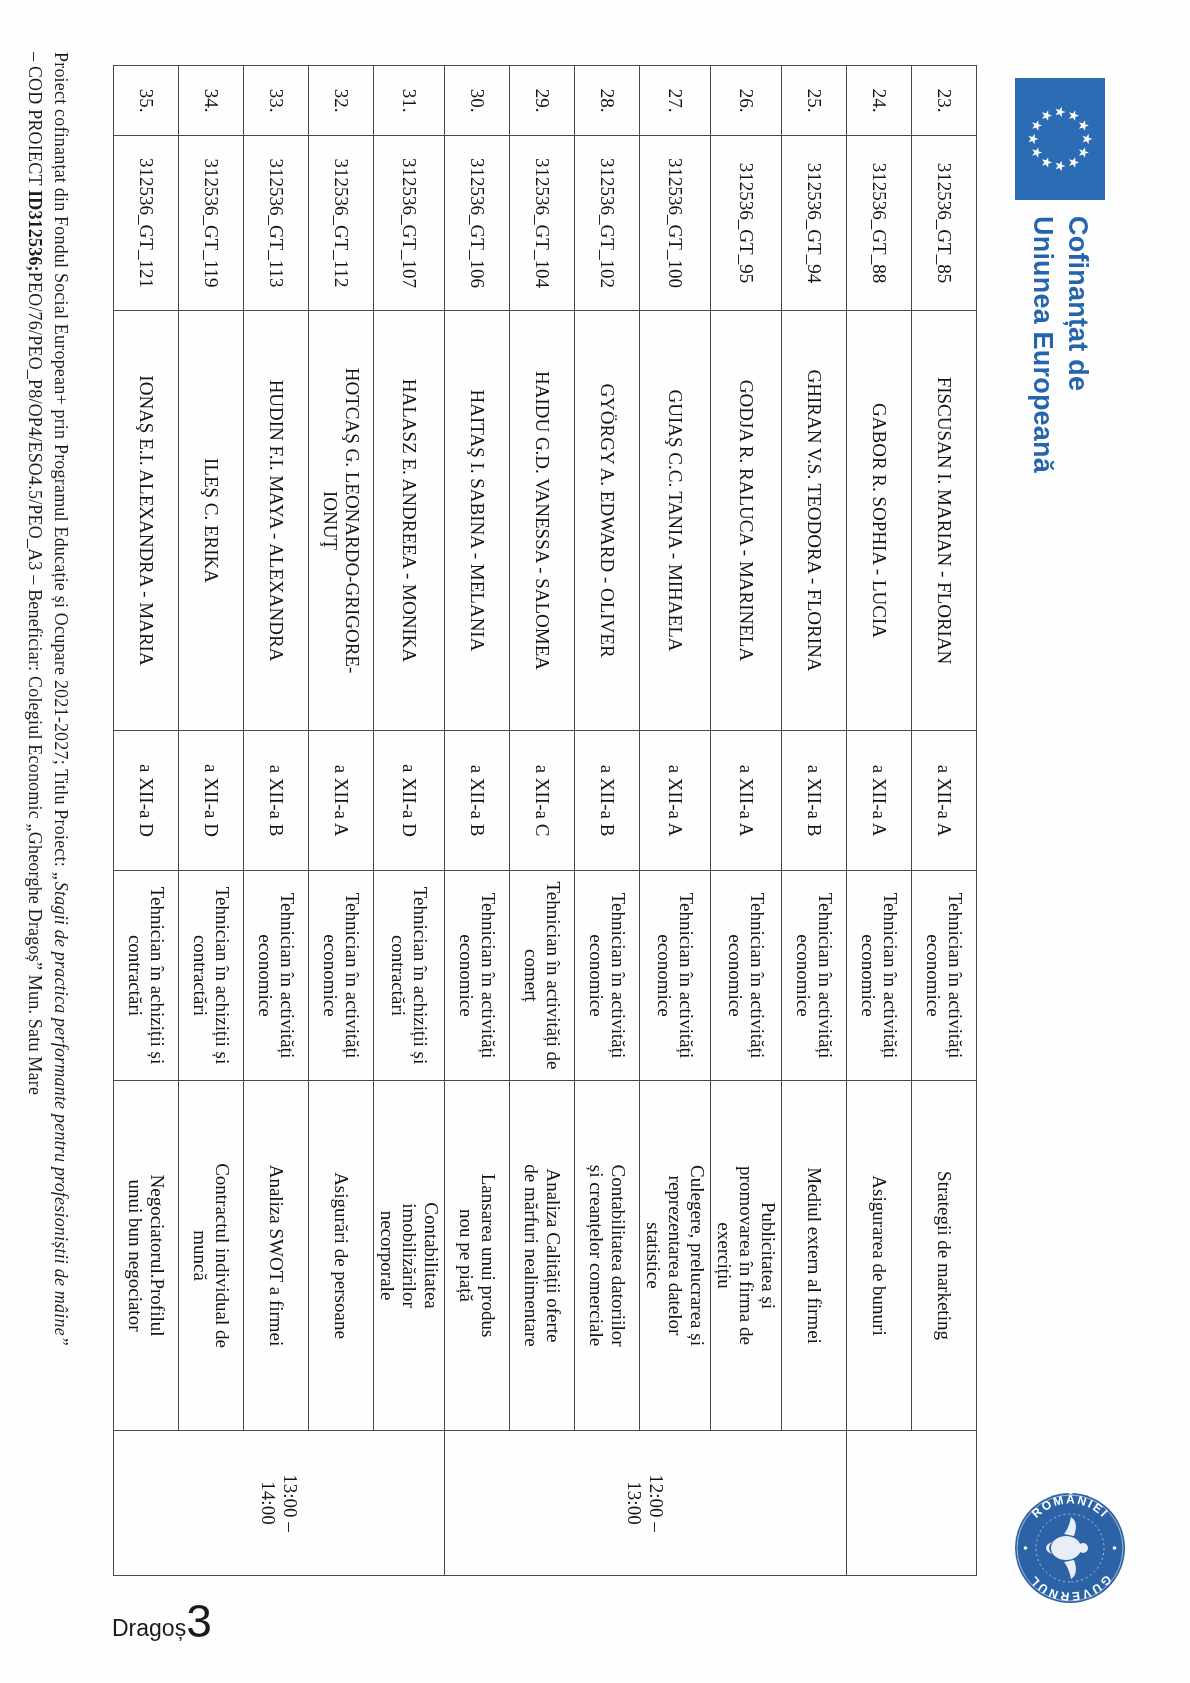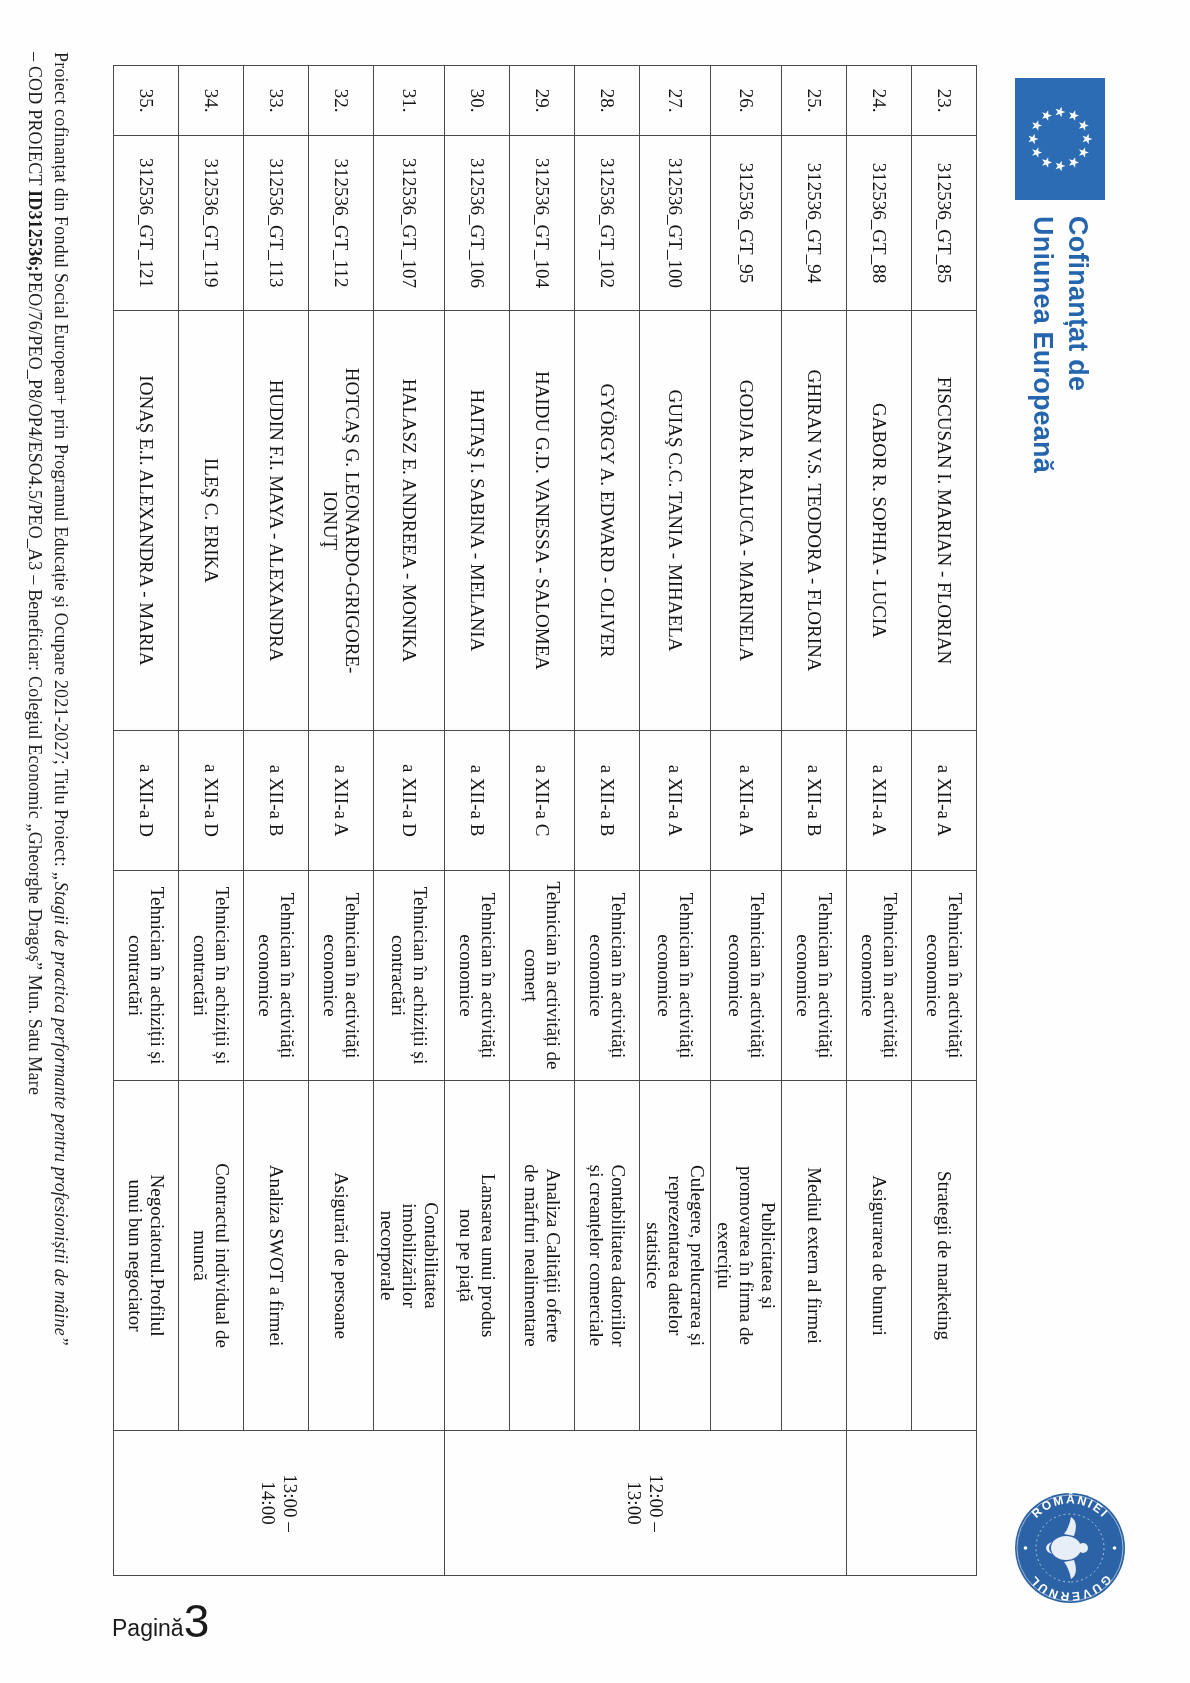--- a/index.html
+++ b/index.html
@@ -244,16 +244,16 @@
     </table>
 
     <div class="footer">
       <div class="footer-line"><span>Proiect cofinanțat din Fondul Social European+ prin Programul Educație și Ocupare 2021-2027; Titlu Proiect: </span><i>„Stagii de practica performante pentru profesioniștii de mâine”</i></div>
       <div class="footer-line"><span>– COD PROIECT </span><b>ID312536;</b><span>PEO/76/PEO_P8/OP4/ESO4.5/PEO_A3 – Beneficiar: Colegiul Economic „Gheorghe Dragoș” Mun. Satu Mare</span></div>
     </div>
 
   </div>
 
   <div class="page-num">
-    <span class="pg-label">Pagină</span>
+    <span class="pg-label">Dragoș</span>
       <span class="pg-num">3</span>
   </div>
 </div>
 
 </body></html>

